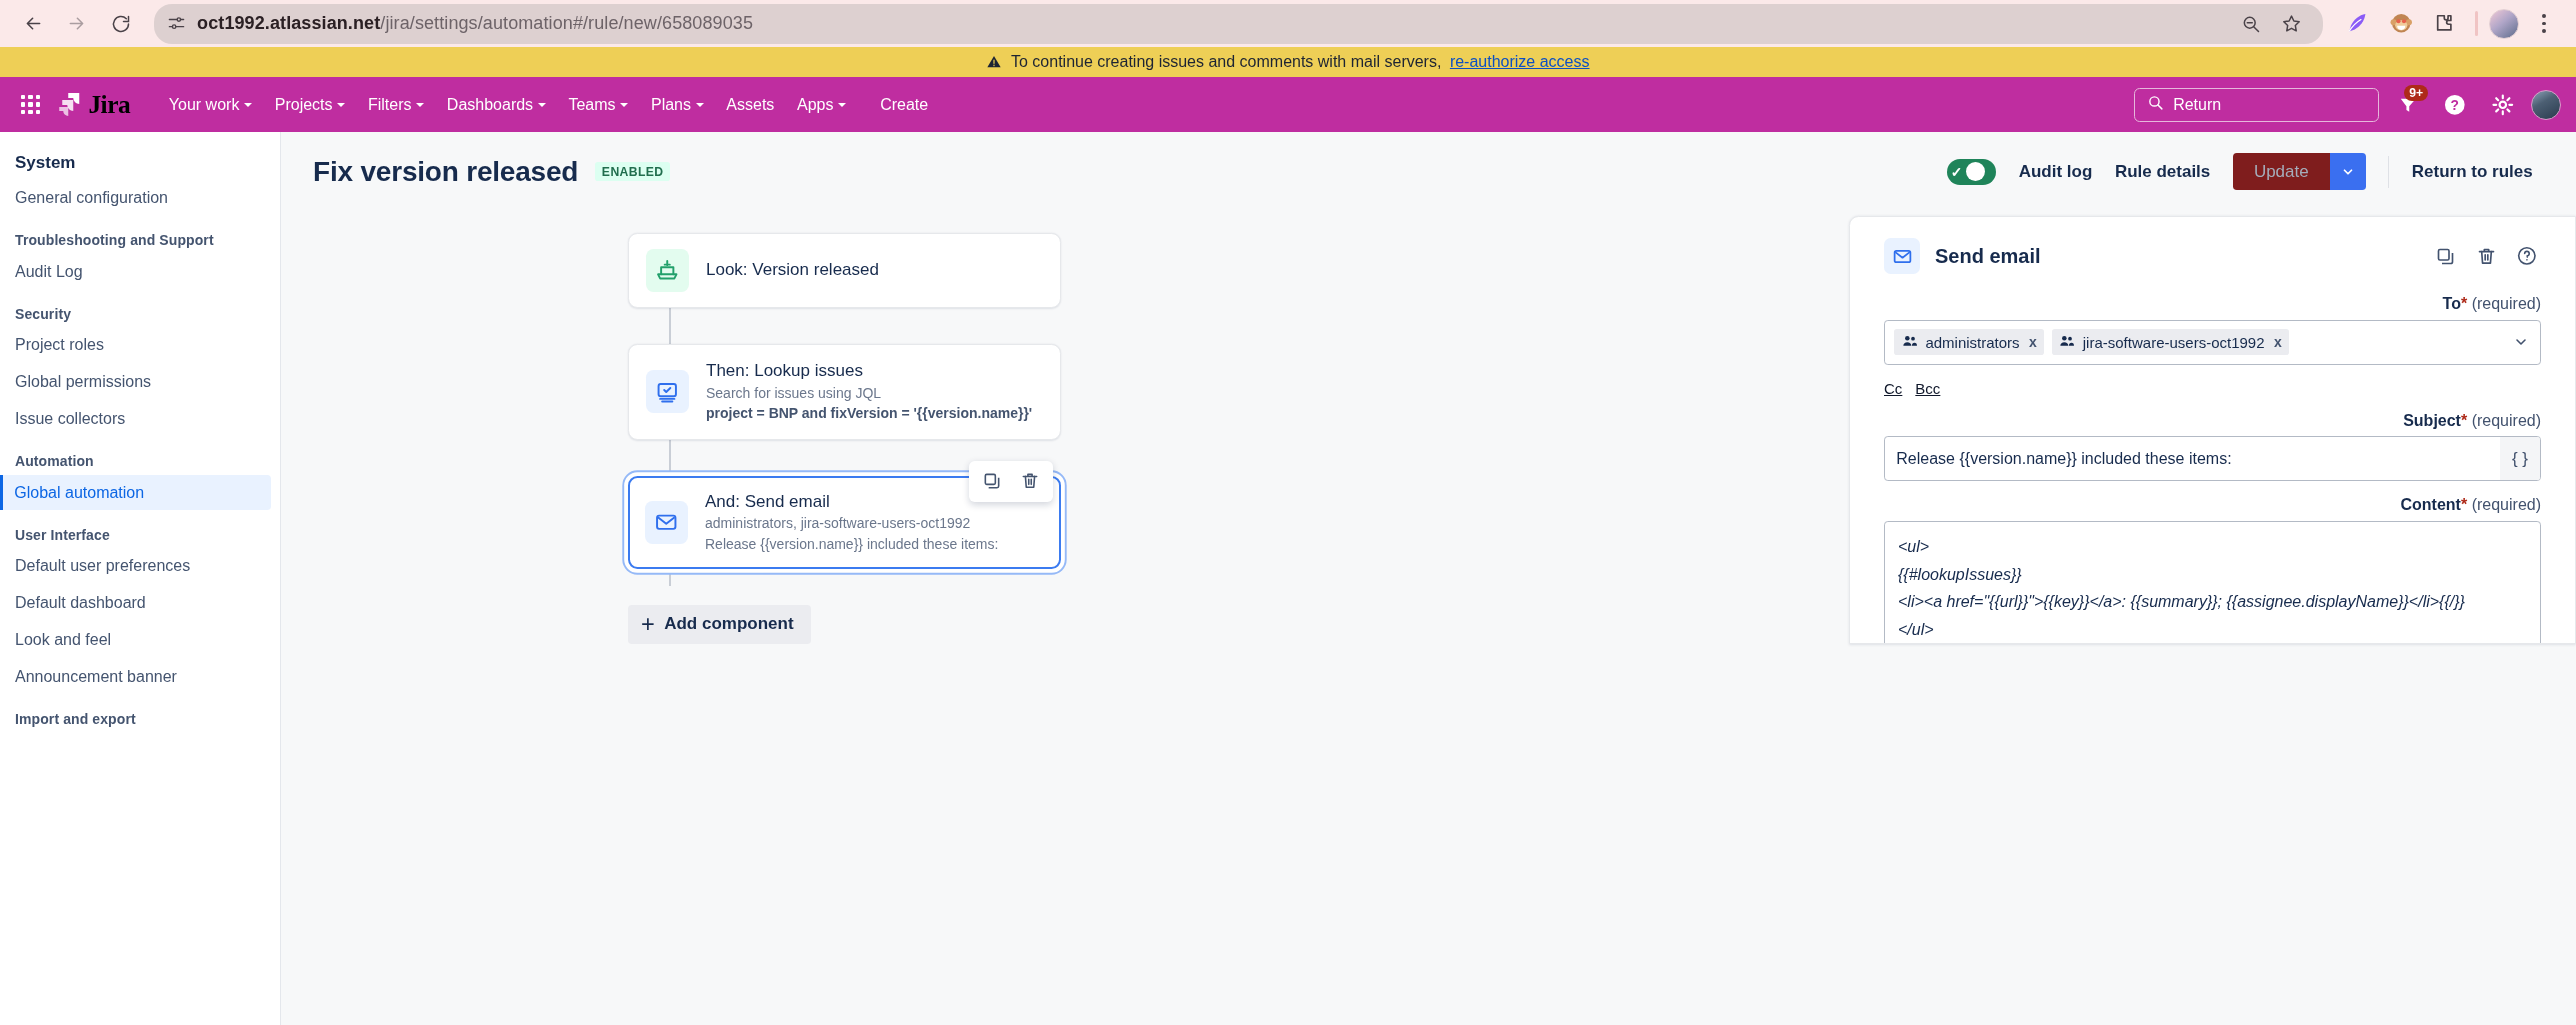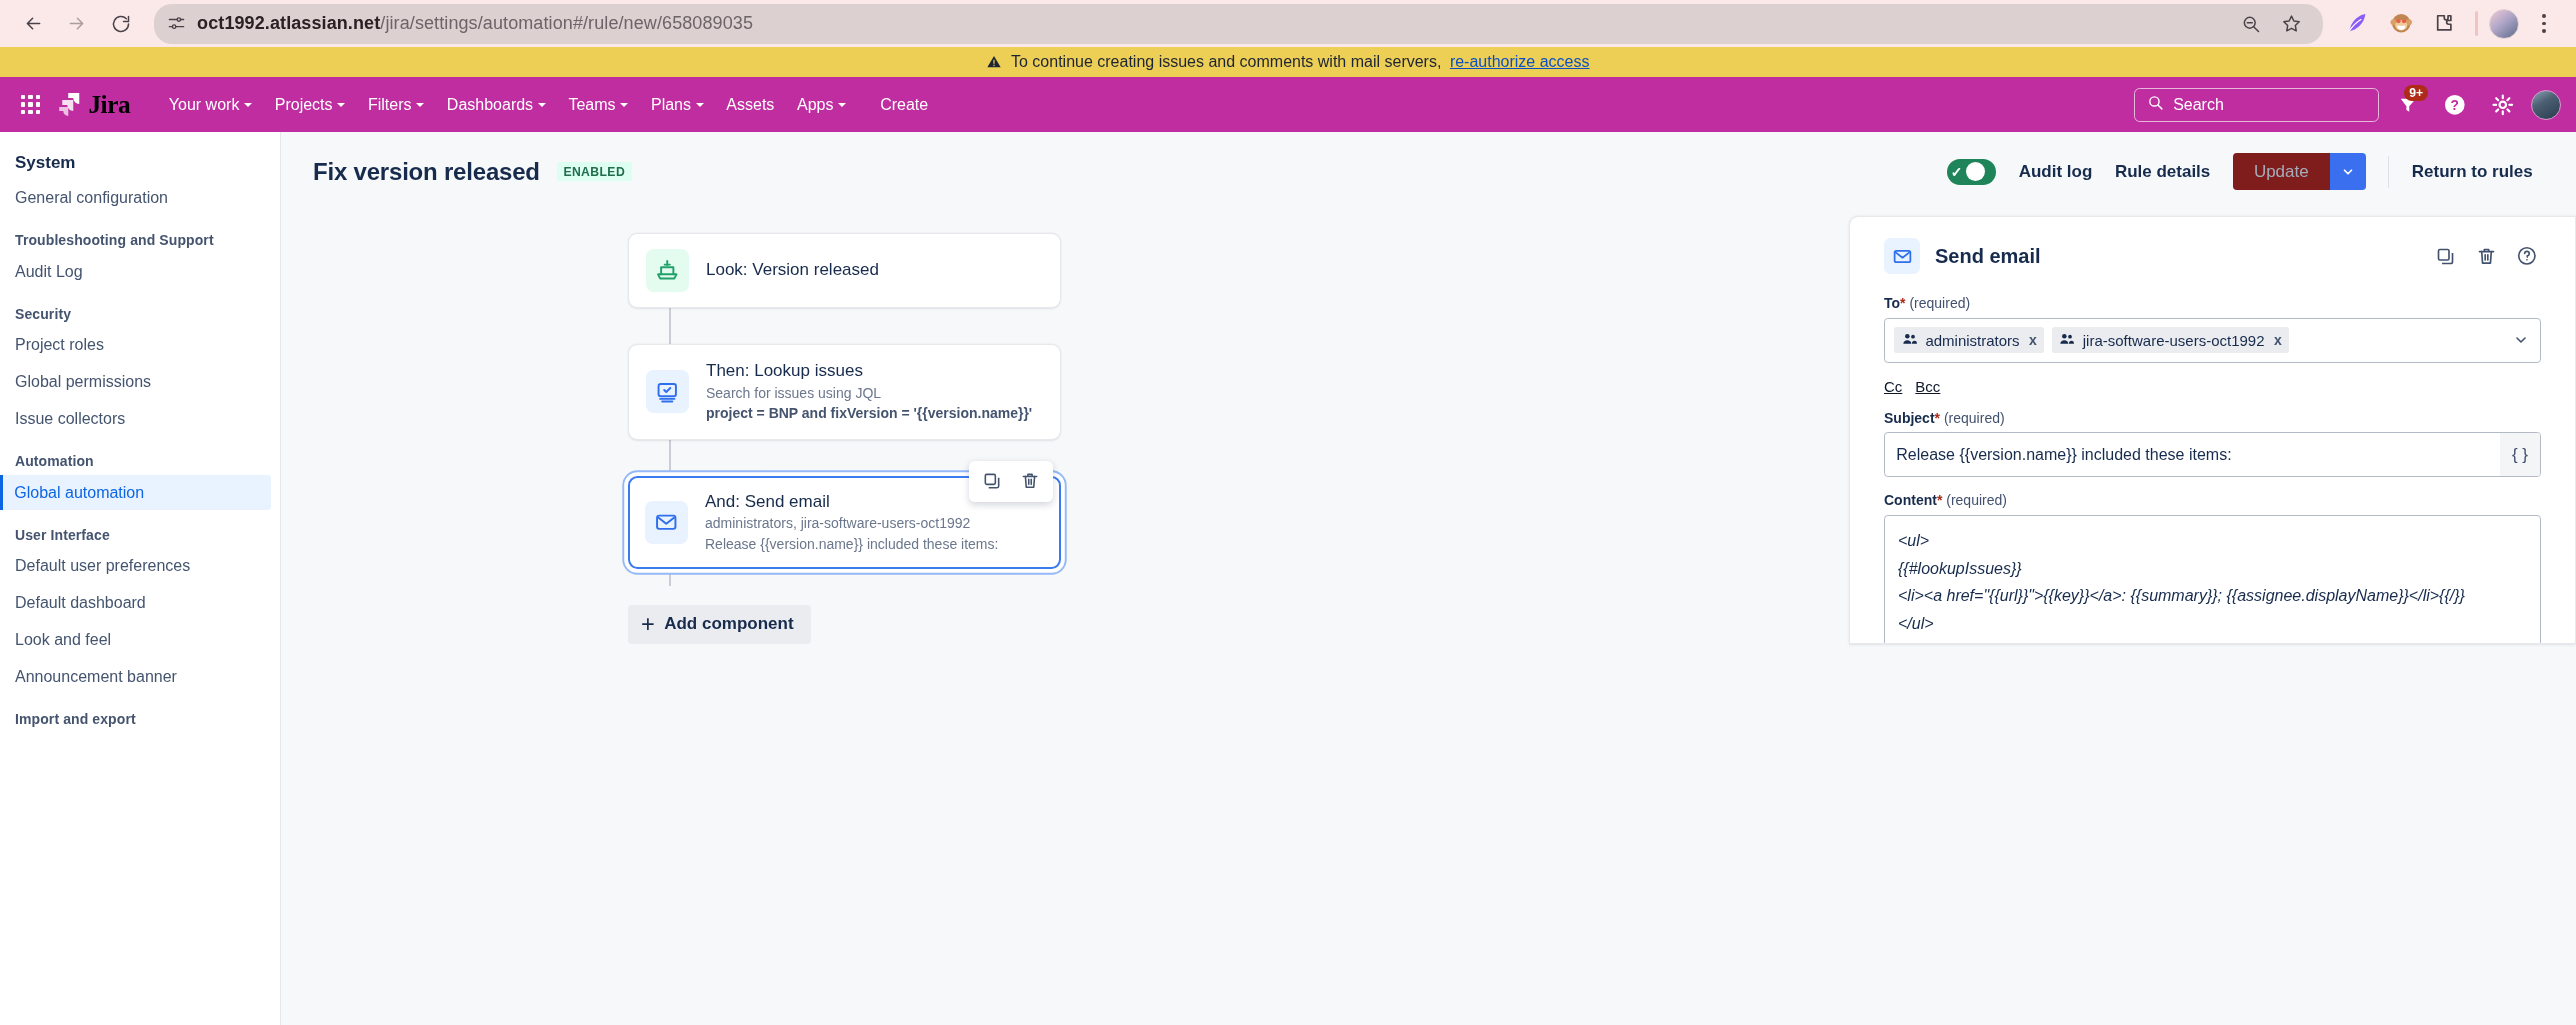--- a/index.html
+++ b/index.html
@@ -156,21 +156,21 @@
     position: relative;
     overflow: hidden;
   }
 
   
   .rule-header {
     display:flex; align-items:center;
     padding: 21px 32px 0 32px;
     gap: 17px;
   }
-  .rule-title { font-size: 24px; font-weight: 600; color:#172b4d; letter-spacing:-0.2px; }
+  .rule-title { font-size: 28px; font-weight: 600; color:#172b4d; letter-spacing:-0.2px; }
   .badge-enabled {
     background:#dcfff1; color:#216e4e; font-size: 12.2px; font-weight:700;
     letter-spacing:0.4px; padding: 2.8px 6.6px; border-radius: 2.8px;
   }
   .header-right { margin-left:auto; display:flex; align-items:center; gap: 22.6px; }
   .toggle {
     width: 49px; height: 26px; border-radius:13px; background:#1f845a;
     display:flex; align-items:center; padding: 0 3.8px; gap: 3.8px;
   }
   .toggle .check { color:#fff; font-size:14px; font-weight:700; line-height:1; }
@@ -249,22 +249,22 @@
     padding: 21px 34px;
     overflow: hidden;
   }
   .panel-head { display:flex; align-items:center; gap: 15px; margin-bottom: 21px; }
   .panel-ico { width: 36px; height:36px; border-radius:6.6px; background:#e9f2ff; color:#2f6fed; display:flex; align-items:center; justify-content:center; flex:none; }
   .panel-title { font-size: 20px; font-weight:700; color:#172b4d; }
   .panel-head-actions { margin-left:auto; display:flex; align-items:center; gap: 13px; color:#42526e; }
   .ph-btn { width: 28px; height: 28px; display:flex; align-items:center; justify-content:center; }
 
   .field-label {
-    font-size: 14px; font-weight:700; color:#172b4d;
-    margin-bottom: 6.6px; display:block;
+    font-size: 16px; font-weight:700; color:#172b4d;
+    margin-bottom: 6.6px; display:block;text-align:right;
   }
   .field-label .req { color:#ae2a19; font-weight:700; }
   .field-label .opt { font-weight:400; color:#42526e; }
 
   .token-field {
     border: 0.9px solid #b3bac5; border-radius: 3.8px;
     min-height: 45px; display:flex; align-items:center;
     padding: 5.7px 9.4px; gap: 7.5px; background:#fff;
   }
   .token {
@@ -450,21 +450,21 @@
       </div>
   </div>
   <div class="nav-right">
     <div class="search-box">
       <span>
         <svg width="17" height="17" viewBox="0 0 24 24" fill="none" stroke="#fff" stroke-width="2" stroke-linecap="round">
             <circle cx="10.5" cy="10.5" r="6.5"></circle>
             <path d="M15.5 15.5L21 21"></path>
           </svg>
       </span>
-      <span>Search</span>
+      <span>Return</span>
     </div>
     <div class="nav-icon-btn">
       <svg width="22.6" height="22.6" viewBox="0 0 24 24" fill="#fff">
           <path d="M4 6h16l-7 8v6l-3-2v-4z"></path>
         </svg>
       <span class="badge9">9+</span>
     </div>
     <div class="nav-icon-btn">
       <svg width="23.6" height="23.6" viewBox="0 0 24 24">
           <circle cx="12" cy="12" r="10" fill="#fff"></circle>

